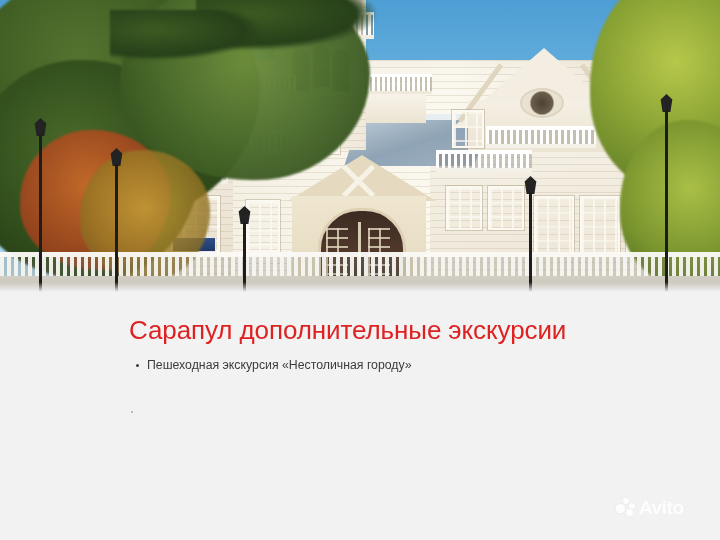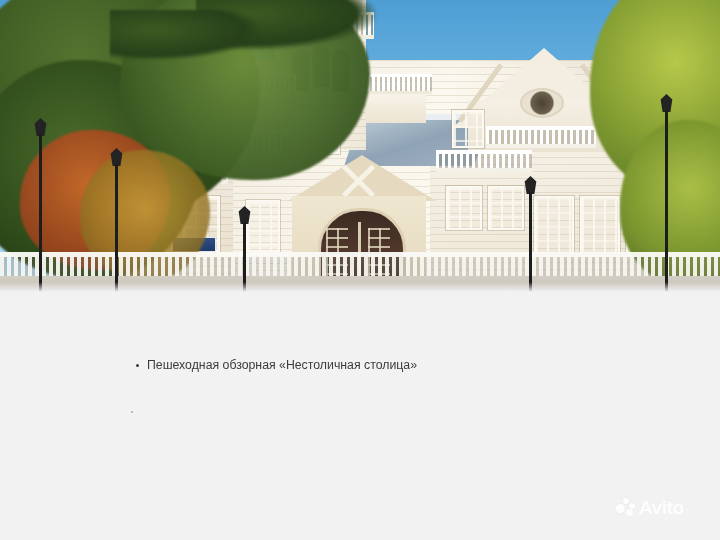--- a/index.html
+++ b/index.html
@@ -581,25 +581,26 @@
     <div class="lamp" style="left:660px;top:94px;height:198px;">
       <div class="head"></div>
       <div class="post" style="height:182px;"></div>
     </div>
 
     <div class="photo-fade"></div>
   </div>
 
   <div class="panel"></div>
 
+  <h1 class="title">Сарапул дополнительные экскурсии</h1>
 
   <div class="stray-dot"></div>
 
   <ul class="excursion-list">
-    <li>Пешеходная обзорная «Нестоличная столица»</li>
+    <li>Пешеходная экскурсия «Нестоличная городу»</li>
   </ul>
 
   <div class="watermark">
     <span class="wm-mark">
       <i class="d1"></i>
       <i class="d2"></i>
       <i class="d3"></i>
       <i class="d4"></i>
     </span>
     <span class="wm-text">Avito</span>

